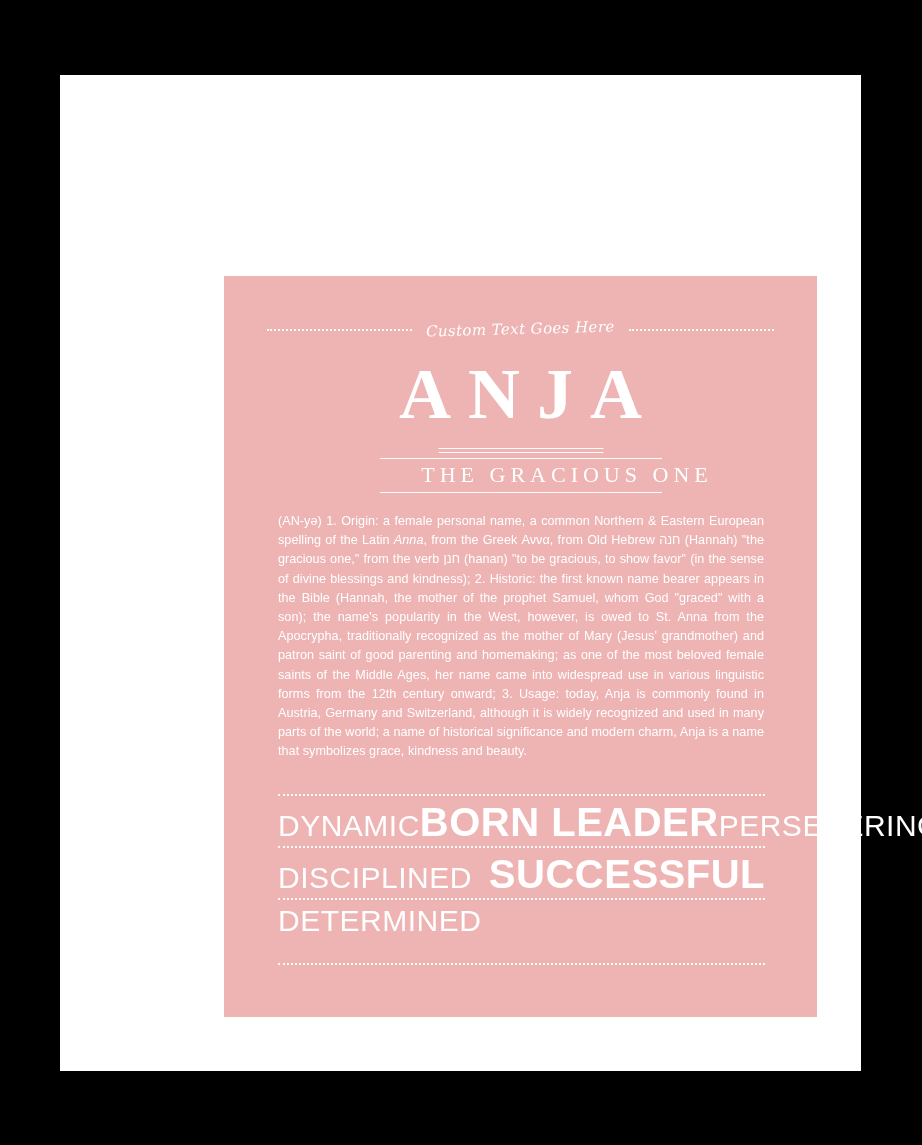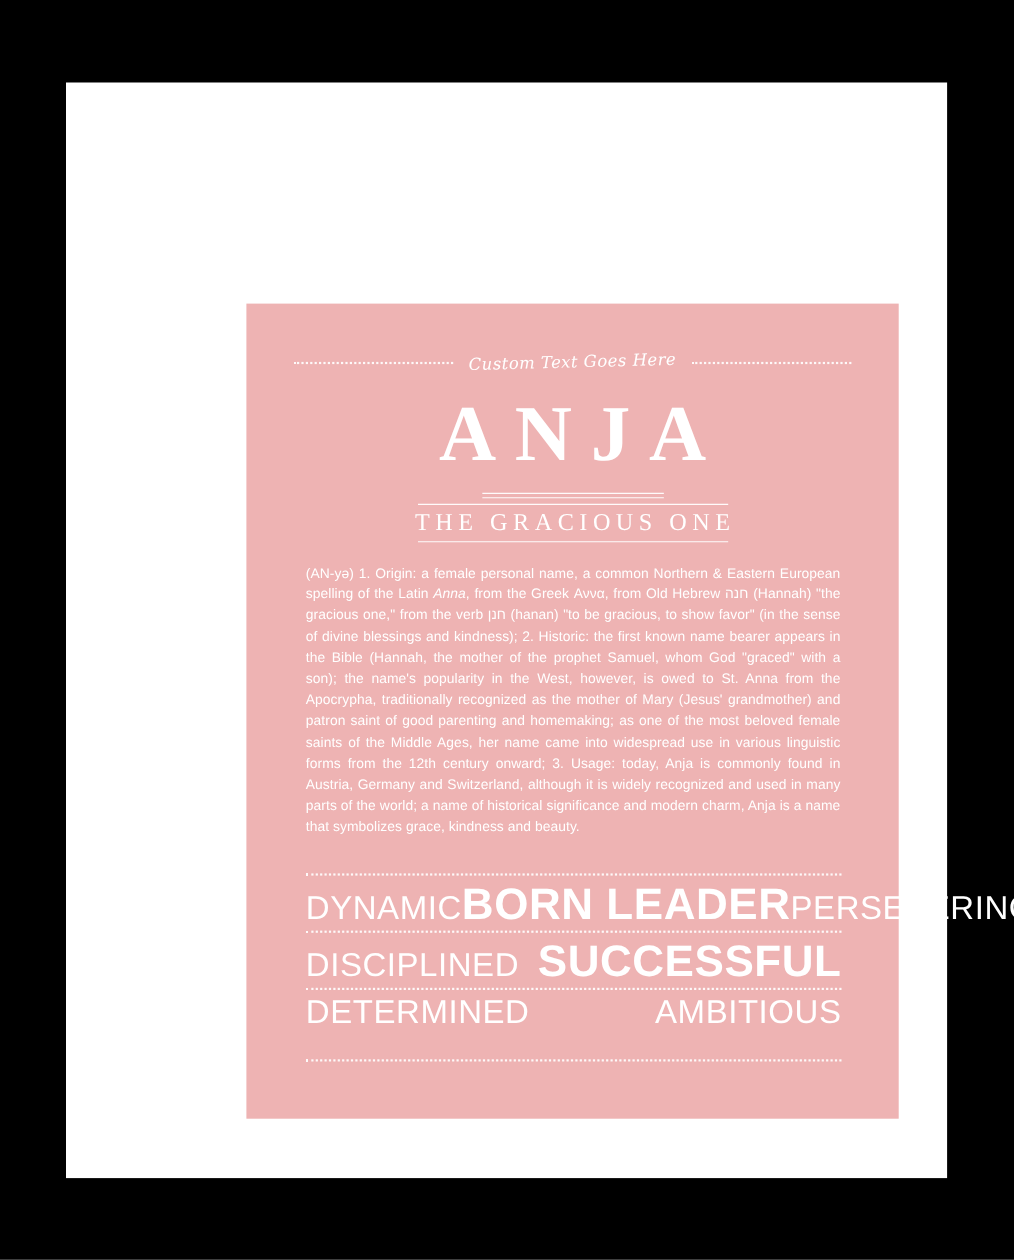--- a/index.html
+++ b/index.html
@@ -93,20 +93,21 @@
   .tagline {
     position: absolute;
     left: 0;
     top: 186px;
     width: 100%;
     text-align: center;
     font-family: "Liberation Serif", serif;
     font-size: 22px;
     letter-spacing: 5px;
     text-indent: 5px;
+    padding-left: 44px;
   }
   .tag-rule {
     position: absolute;
     left: 50%;
     transform: translateX(-50%);
     width: 282px;
     border-top: 1px solid rgba(255,255,255,0.95);
   }
   .tag-rule.top { top: 182px; }
   .tag-rule.bot { top: 216px; }
@@ -197,18 +198,17 @@
         <span class="trait w-light">DYNAMIC</span>
         <span class="trait w-bold">BORN LEADER</span>
         <span class="trait w-light">PERSEVERING</span>
       </div>
       <div class="trait-line">
         <span class="trait w-light">DISCIPLINED</span>
         <span class="trait w-bold">SUCCESSFUL</span>
       </div>
       <div class="trait-line">
         <span class="trait w-light">DETERMINED</span>
-        <span class="trait w-light">AMBITIOUS</span>
       </div>
     </div>
 
   </div>
 </div>
 
 </body></html>

